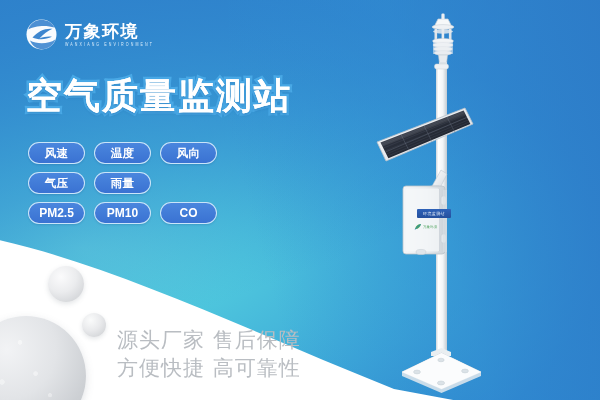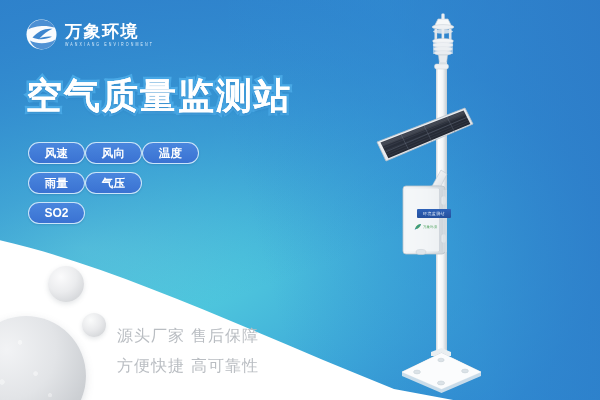--- a/index.html
+++ b/index.html
@@ -56,21 +56,21 @@
   }
   .headline-top{
     position:absolute;left:26px;top:72px;
     font-family:"DejaVu Sans","Liberation Sans",sans-serif;
     font-size:36px;font-weight:bold;letter-spacing:2px;
     color:#ffffff;white-space:nowrap;pointer-events:none;
   }
 
   
   .pills{position:absolute;left:28px;top:142px;display:flex;flex-direction:column;gap:8px;}
-  .pill-row{display:flex;}
+  .pill-row{display:flex;gap:9px;}
   .pill{
     width:57px;height:22px;border-radius:11px;
     background:linear-gradient(180deg,#4a86de 0%,#3a72d2 100%);
     border:1.6px solid rgba(214,238,252,.92);
     box-shadow:0 1px 2px rgba(20,70,130,.22);
     display:flex;align-items:center;justify-content:center;
     color:#ffffff;font-size:11.5px;font-weight:bold;letter-spacing:.3px;
     font-family:"DejaVu Sans","Liberation Sans",sans-serif;
     box-sizing:border-box;
   }
@@ -101,23 +101,23 @@
   }
   .sphere-sm{
     left:82px;top:313px;width:24px;height:24px;
     background:radial-gradient(circle at 36% 30%, #fafbfb 0%, #e9eaec 45%, #d5d7da 80%, #c8cbcf 100%);
     box-shadow:0 2px 4px rgba(90,100,115,.15);
   }
 
   
   .tagline{
     position:absolute;left:117px;top:326px;
-    display:flex;flex-direction:column;gap:9px;
-    font-family:"DejaVu Sans","Liberation Sans",sans-serif;
-    font-size:16px;color:#b9bdc2;letter-spacing:1px;white-space:nowrap;
+    display:flex;flex-direction:column;
+    font-family:"DejaVu Sans","Liberation Sans",sans-serif;
+    font-size:21px;color:#b9bdc2;letter-spacing:1px;white-space:nowrap;
   }
 
   
   .station{position:absolute;left:355px;top:0;width:245px;height:400px;pointer-events:none;}
   .station svg{display:block;width:100%;height:100%;}
   .box-label{
     position:absolute;left:417px;top:209px;
     width:34px;height:9px;border-radius:1px;
     background:linear-gradient(180deg,#2e62b8 0%,#24509d 100%);
     display:flex;align-items:center;justify-content:center;
@@ -168,29 +168,33 @@
       <div class="logo-en">WANXIANG ENVIRONMENT</div>
     </div>
   </div>
 
   <div class="headline">空气质量监测站</div>
   <div class="headline-top">空气质量监测站</div>
 
   <div class="pills">
     <div class="pill-row">
       <div class="pill">风速</div>
+      <div class="pill">温度</div>
       <div class="pill">风向</div>
-      <div class="pill">温度</div>
     </div>
     <div class="pill-row">
+      <div class="pill">气压</div>
       <div class="pill">雨量</div>
-      <div class="pill">气压</div>
     </div>
     <div class="pill-row">
-      <div class="pill latin">SO2</div>
+      <div class="pill latin">PM2.5</div>
+      <div class="pill latin">PM10</div>
+      <div class="pill latin">CO</div>
+    </div>
+    <div class="pill-row">
     </div>
   </div>
 
   <div class="tagline">
     <div>源头厂家 售后保障</div>
     <div>方便快捷 高可靠性</div>
   </div>
 
   <div class="station">
     <svg viewBox="0 0 245 400">

